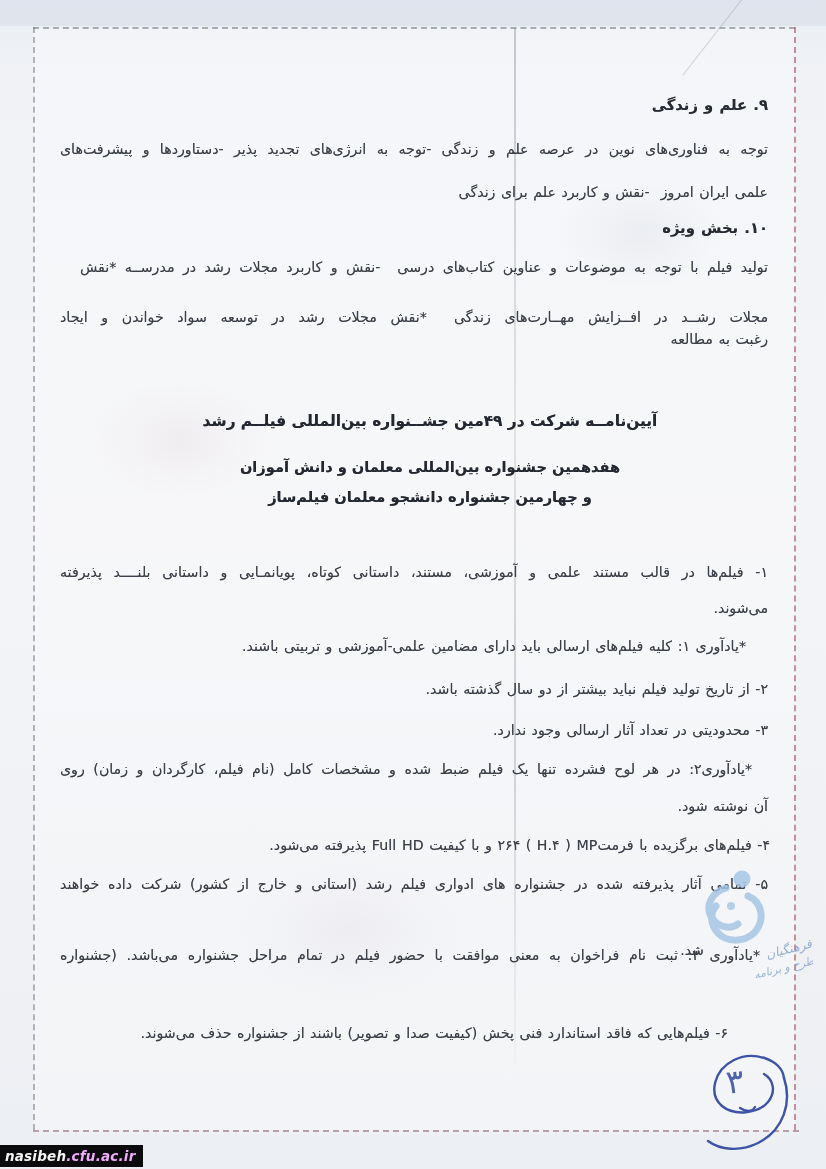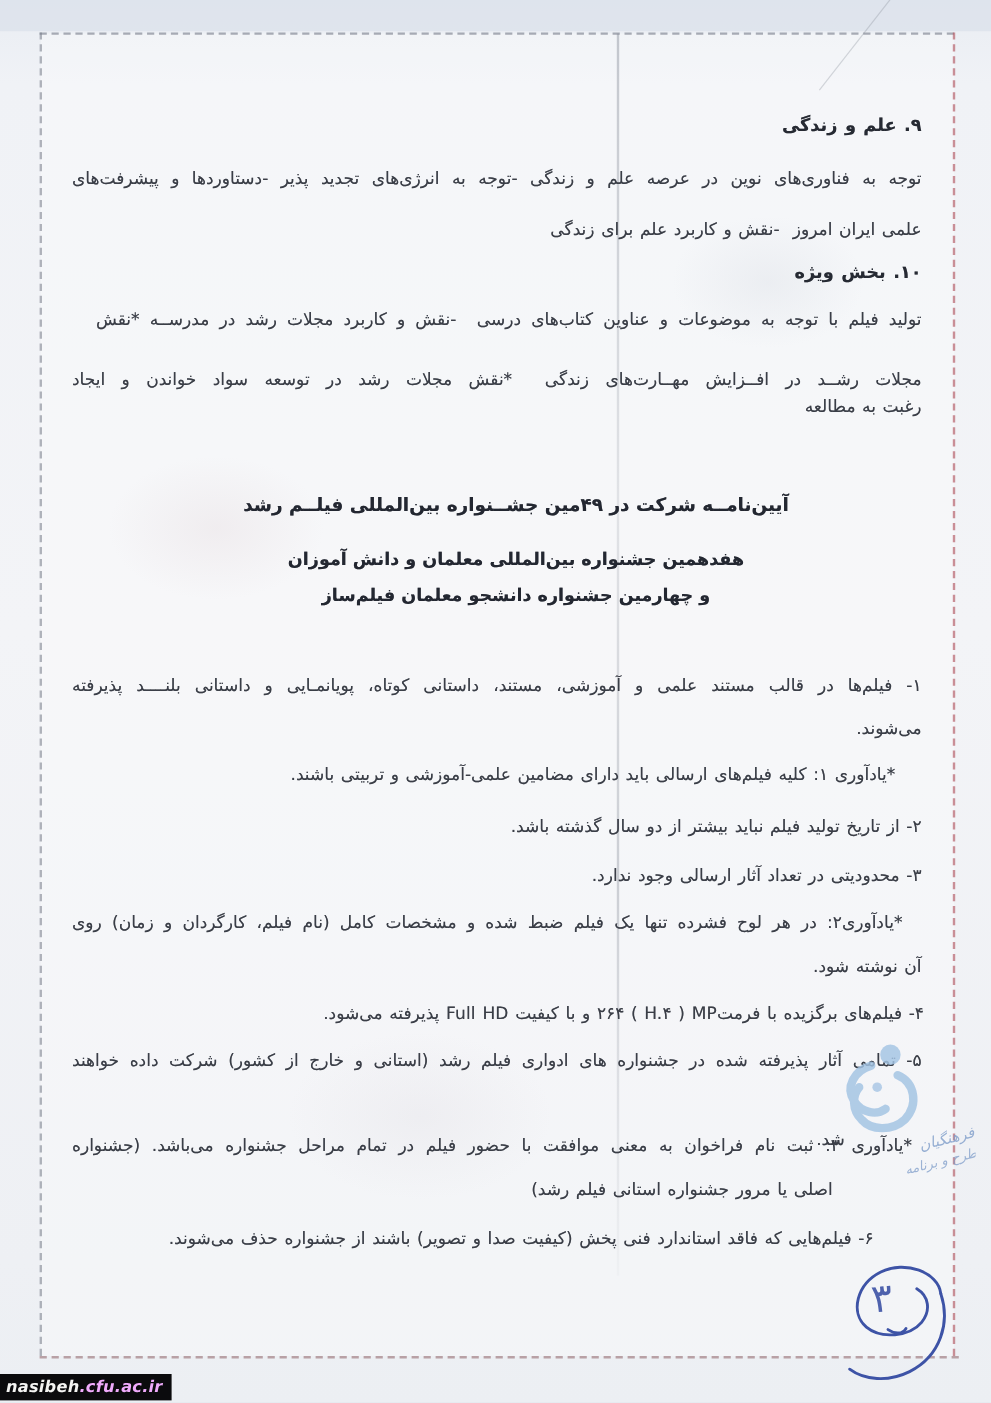--- a/index.html
+++ b/index.html
@@ -76,21 +76,20 @@
   <div class="ln" style="top:600px;">می‌شوند.</div>
   <div class="ln" style="top:638px;right:80px;">*یادآوری ۱: کلیه فیلم‌های ارسالی باید دارای مضامین علمی-آموزشی و تربیتی باشند.</div>
   <div class="ln" style="top:681px;">۲- از تاریخ تولید فیلم نباید بیشتر از دو سال گذشته باشد.</div>
   <div class="ln" style="top:722px;">۳- محدودیتی در تعداد آثار ارسالی وجود ندارد.</div>
   <div class="ln jt" style="top:761px;right:74px;">*یادآوری۲: در هر لوح فشرده تنها یک فیلم ضبط شده و مشخصات کامل (نام فیلم، کارگردان و زمان) روی</div>
   <div class="ln" style="top:798px;">آن نوشته شود.</div>
   <div class="ln" style="top:837px;right:56px;">۴- فیلم‌های برگزیده با فرمت⁦MP⁩ ⁦)⁩ ⁦H.۴⁩ ⁦(⁩ ⁦۲۶۴⁩ و با کیفیت ⁦Full HD⁩ پذیرفته می‌شود.</div>
   <div class="ln jt" style="top:876px;">۵- تمامی آثار پذیرفته شده در جشنواره های ادواری فیلم رشد (استانی و خارج از کشور) شرکت داده خواهند</div>
   <div class="ln" style="top:942px;right:122px;">شد.</div>
   <div class="ln jt" style="top:947px;right:66px;">*یادآوری ۳: ثبت نام فراخوان به معنی موافقت با حضور فیلم در تمام مراحل جشنواره می‌باشد. (جشنواره</div>
-  <div class="ln" style="top:984px;right:132px;">اصلی یا مرور جشنواره استانی فیلم رشد)</div>
   <div class="ln" style="top:1025px;right:98px;">۶- فیلم‌هایی که فاقد استاندارد فنی پخش (کیفیت صدا و تصویر) باشند از جشنواره حذف می‌شوند.</div>
 
   <div class="stamp">
     <svg width="145" height="155" viewBox="0 0 145 155">
       <g stroke="#a4c4e4" stroke-width="7" fill="none" stroke-linecap="round" opacity="0.9">
         <path d="M58,26 C44,30 36,44 44,56 C50,65 62,68 70,62"></path>
         <path d="M80,34 C94,40 98,58 86,71 C75,81 58,80 50,71 C42,63 42,51 48,44"></path>
       </g>
       <circle cx="74" cy="17" r="8.5" fill="#a4c4e4" opacity="0.9"></circle>
       <circle cx="63" cy="44" r="4" fill="#a4c4e4" opacity="0.85"></circle>

